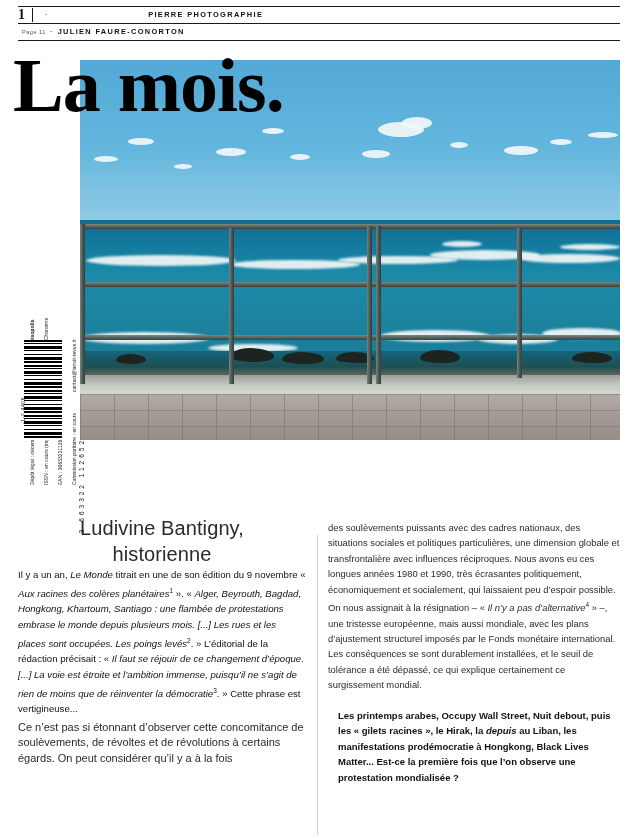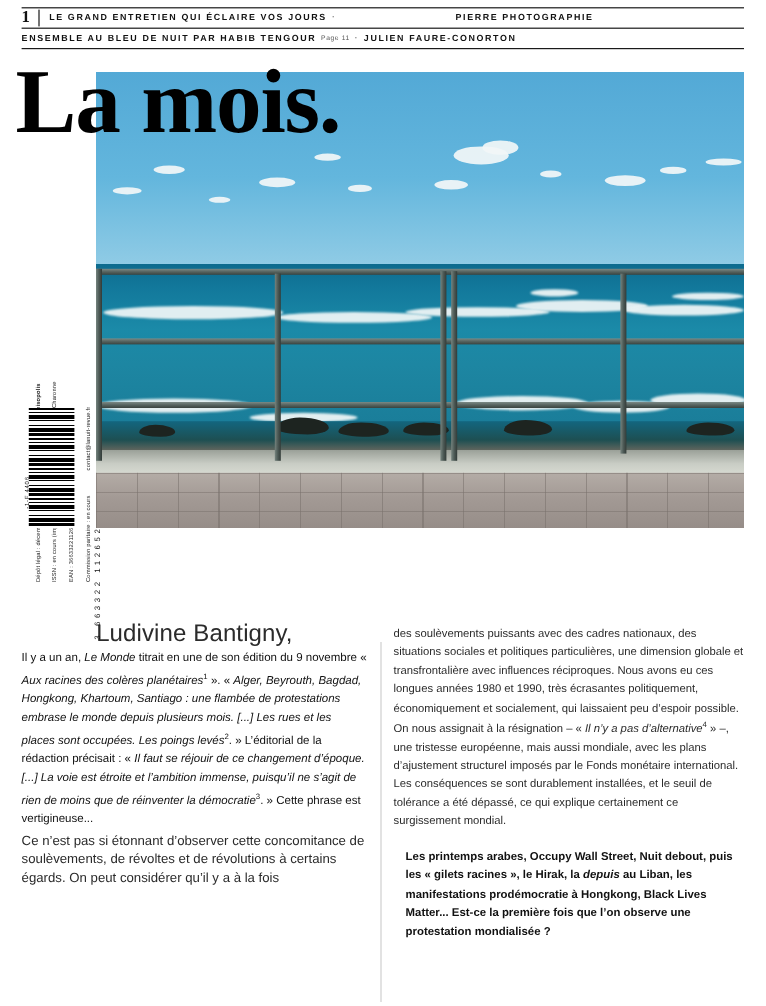--- a/index.html
+++ b/index.html
@@ -329,32 +329,30 @@
 </style>
 </head>
 <body>
 
 <div class="page">
 
   <div class="banner">
     <div class="banner-rule"></div>
     <div class="banner-row r1">
       <span class="issue-num">1</span>
-      <span class="bn b">LE GRAND ENTRETIEN QUI ÉCLAIRE VOS JOURS</span>
       <span class="bn sep">·</span>
       <span class="bn n">LA NUIT DIVINE PAR </span>
       <span class="bn b">PIERRE PHOTOGRAPHIE</span>
       <span class="bn n"> – </span>
       <span class="bn n">ULYSSE FACE À CYCLOPE</span>
 
     </div>
     <div class="banner-rule"></div>
     <div class="banner-row r2">
       <span style="display:flex;align-items:center">
-        <span class="bn b">ENSEMBLE AU BLEU DE NUIT PAR HABIB TENGOUR</span>
         <span class="bn pg" style="margin-left:4px">Page 11</span>
         <span class="bn sep">·</span>
         <span class="bn b">JULIEN FAURE-CONORTON</span>
 
       </span>
     </div>
     <div class="banner-rule"></div>
   </div>
 
   <div class="photo">
@@ -433,20 +431,21 @@
     <div class="price-code">-1-F 4406</div>
   </div>
 
 
   <div class="cols">
     <div class="divider"></div>
 
     <div class="col-left">
       <div class="interviewee">
         <span>Ludivine Bantigny,</span><br>
+        <span>historienne</span>
       </div>
 
       <div class="intro"><span>Il y a un an, </span><i>Le Monde</i><span> titrait en une de son édition du 9 novembre «</span><i> Aux racines des colères planétaires</i><sup>1</sup><span> ». « </span><i>Alger, Beyrouth, Bagdad, Hongkong, Khartoum, Santiago : une flambée de protestations embrase le monde depuis plusieurs mois. [...] Les rues et les places sont occupées. Les poings levés</i><sup>2</sup><span>. » L’éditorial de la rédaction précisait : « </span><i>Il faut se réjouir de ce changement d’époque. [...] La voie est étroite et l’ambition immense, puisqu’il ne s’agit de rien de moins que de réinventer la démocratie</i><sup>3</sup><span>. » Cette phrase est vertigineuse...</span></div>
 
       <div class="runon">Ce n’est pas si étonnant d’observer cette concomitance de soulèvements, de révoltes et de révolutions à certains égards. On peut considérer qu’il y a à la fois</div>
     </div>
 
     <div class="col-right">
       <div class="rtext"><span>des soulèvements puissants avec des cadres nationaux, des situations sociales et politiques particulières, une dimension globale et transfrontalière avec influences réciproques. Nous avons eu ces longues années 1980 et 1990, très écrasantes politiquement, économiquement et socialement, qui laissaient peu d’espoir possible. On nous assignait à la résignation – « </span><i>Il n’y a pas d’alternative</i><sup>4</sup><span> » –, une tristesse européenne, mais aussi mondiale, avec les plans d’ajustement structurel imposés par le Fonds monétaire international. Les conséquences se sont durablement installées, et le seuil de tolérance a été dépassé, ce qui explique certainement ce surgissement mondial.</span></div>
 

